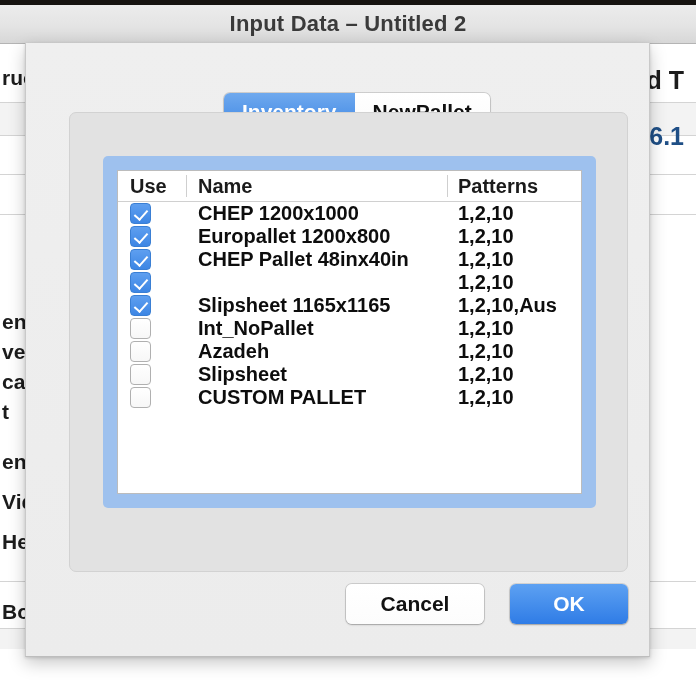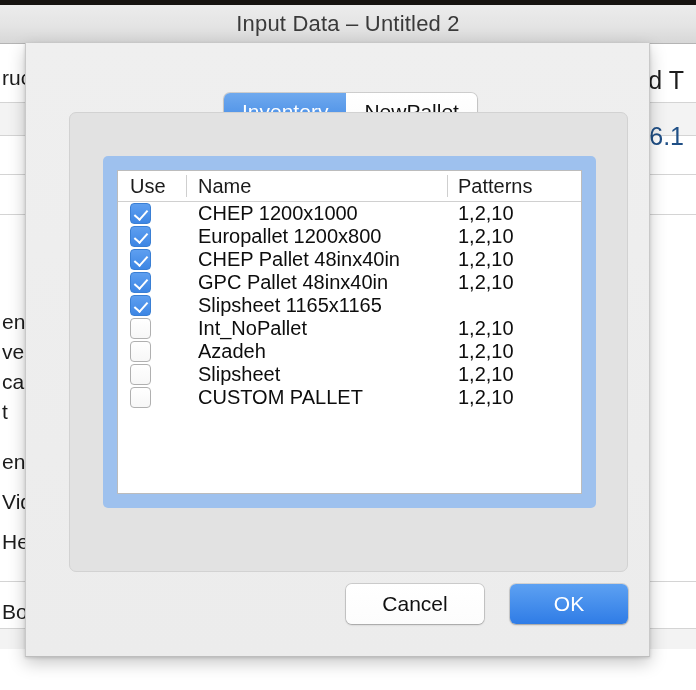--- a/index.html
+++ b/index.html
@@ -13,20 +13,21 @@
     font-family: "Liberation Sans", sans-serif;
     background: #ffffff;
   }
 
   #app {
     position: relative;
     width: 696px;
     height: 680px;
     overflow: hidden;
     background: #ffffff;
+    font-weight: bold;
   }
 
   
   .top-strip {
     position: absolute;
     top: 0; left: 0;
     width: 696px; height: 5px;
     background: #161310;
   }
 
@@ -341,26 +342,26 @@
             <div class="cell cell-name">Europallet 1200x800</div>
             <div class="cell cell-pat">1,2,10</div>
           </div>
           <div class="trow">
             <div class="cb on"></div>
             <div class="cell cell-name">CHEP Pallet 48inx40in</div>
             <div class="cell cell-pat">1,2,10</div>
           </div>
           <div class="trow">
             <div class="cb on"></div>
-            <div class="cell cell-name">GPC Pallet 48inx40in</div>
             <div class="cell cell-pat">1,2,10</div>
           </div>
           <div class="trow">
             <div class="cb on"></div>
             <div class="cell cell-name">Slipsheet 1165x1165</div>
+            <div class="cell cell-pat">1,2,10,Aus</div>
           </div>
           <div class="trow">
             <div class="cb off"></div>
             <div class="cell cell-name">Int_NoPallet</div>
             <div class="cell cell-pat">1,2,10</div>
           </div>
           <div class="trow">
             <div class="cb off"></div>
             <div class="cell cell-name">Azadeh</div>
             <div class="cell cell-pat">1,2,10</div>

